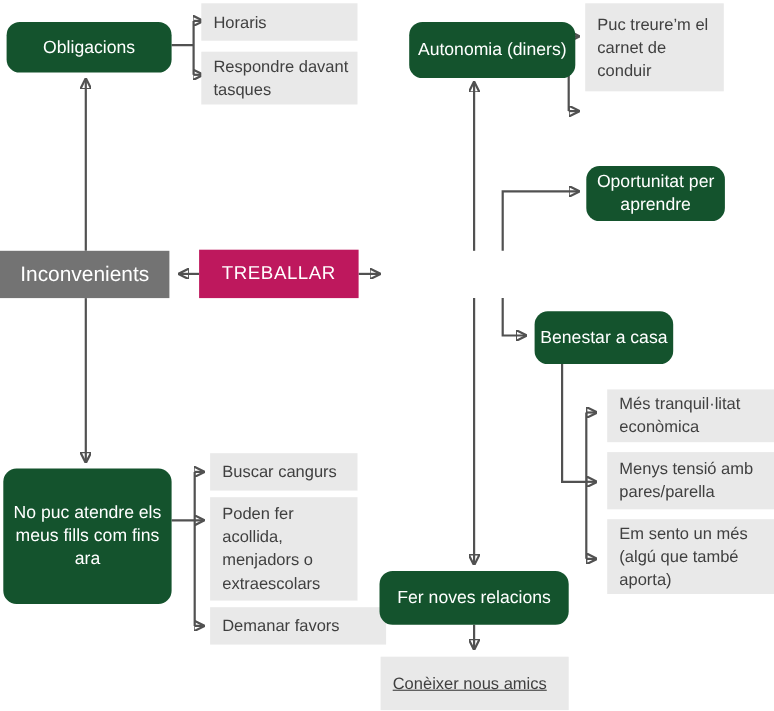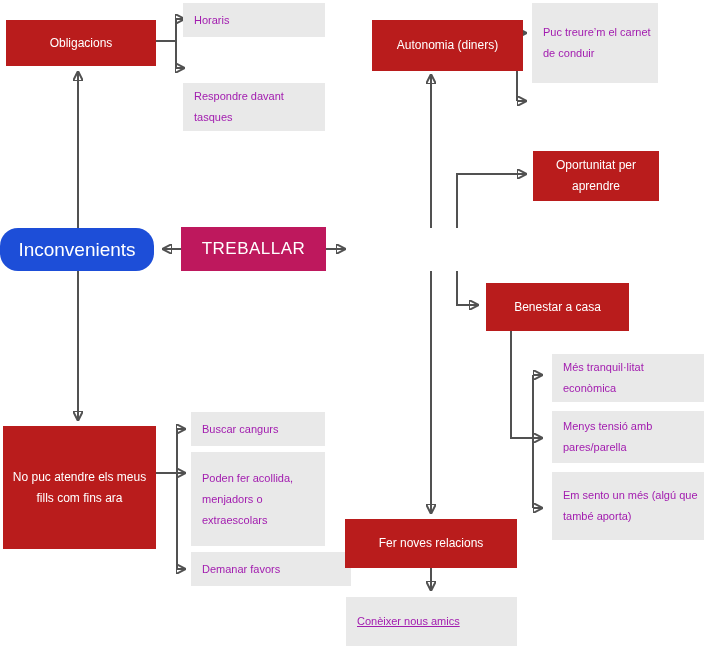--- a/index.html
+++ b/index.html
@@ -16,48 +16,48 @@
     display:flex;
     align-items:center;
   }
   
   .root,.branch,.sub{
     justify-content:center;
     text-align:center;
     color:#ffffff;
   }
   .root{background:#be185d;font-size:17px;letter-spacing:0.5px;}
-  .branch{background:#1d4ed8;font-size:19px;border-radius:18px;}
-  .sub{background:#b91c1c;font-size:12px;line-height:21px;}
+  .branch{background:#737373;font-size:19px;}
+  .sub{background:#14532d;font-size:16px;line-height:21px;border-radius:12px;}
   
   .leaf{
     background:#E9E9E9;
-    color:#a21caf;
-    font-size:11px;
+    color:#404040;
+    font-size:15px;
     line-height:21px;
     padding-left:11px;
     padding-right:6px;
     text-align:left;
   }
   
   #n-obligacions {left:6px;   top:20px;  width:150px; height:46px;}
   #n-horaris     {left:183px; top:3px;   width:142px; height:34px;}
-  #n-respondre   {left:183px; top:47px;  width:142px; height:48px;margin-top:36px;}
+  #n-respondre   {left:183px; top:47px;  width:142px; height:48px;}
   #n-inconvenients{left:0px;  top:228px; width:154px; height:43px;}
   #n-treballar   {left:181px; top:227px; width:145px; height:44px;}
   #n-no-puc      {left:3px;   top:426px; width:153px; height:123px;}
   #n-buscar      {left:191px; top:412px; width:134px; height:34px;}
   #n-poden       {left:191px; top:452px; width:134px; height:94px;}
   #n-demanar     {left:191px; top:552px; width:160px; height:34px;}
   #n-autonomia   {left:372px; top:20px;  width:151px; height:51px;}
   #n-puc-treure  {left:532px; top:3px;   width:126px; height:80px;}
   #n-puc-comprar {left:532px; top:76px;  width:126px; height:54px;}
   #n-avantatges  {left:352px; top:228px; width:151px; height:43px;}
   #n-oportunitat {left:533px; top:151px; width:126px; height:50px;}
-  #n-benestar    {left:486px; top:283px; width:143px; height:48px;}
+  #n-benestar    {left:486px; top:283px; width:126px; height:48px;}
   #n-mes-tranquil{left:552px; top:354px; width:152px; height:48px;}
   #n-menys-tensio{left:552px; top:411px; width:152px; height:52px;}
   #n-em-sento    {left:552px; top:472px; width:152px; height:68px;}
   #n-fer-noves   {left:345px; top:519px; width:172px; height:49px;}
   #n-coneixer    {left:346px; top:597px; width:171px; height:49px;text-decoration:underline;}
   
   #wires{
     position:absolute;left:0;top:0;width:704px;height:646px;
     pointer-events:none;
   }

